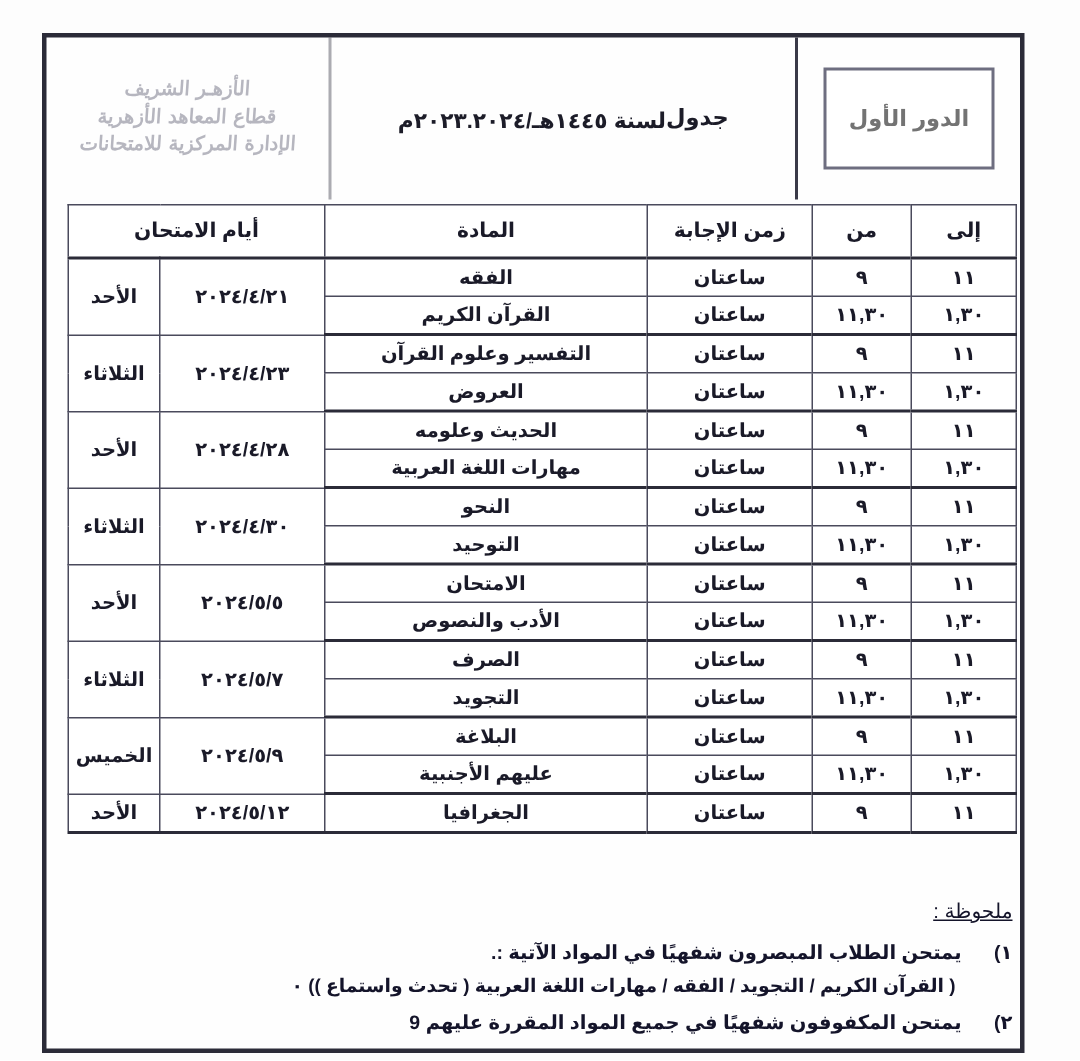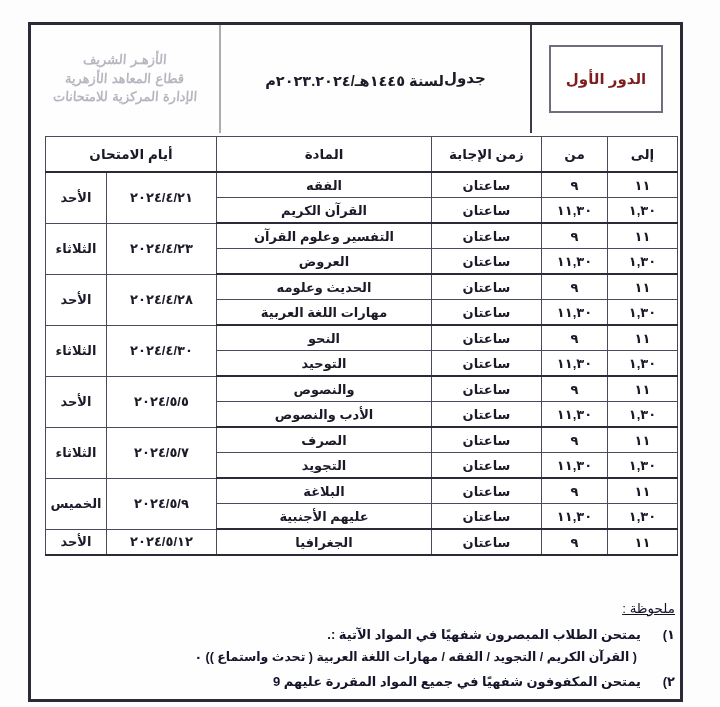--- a/index.html
+++ b/index.html
@@ -59,21 +59,21 @@
   .round-box {
     border: 2px solid #6e6e80;
     width: 110px;
     height: 64px;
     display: flex;
     align-items: center;
     justify-content: center;
     font-size: 15px;
     font-weight: bold;
     letter-spacing: -0.5px;
-    color: #7f1d1d;
+    color: #737373;
     background: #ffffff;
   }
 
   .title-cell {
     flex: 1;
     display: flex;
     flex-direction: row;
     align-items: center;
     justify-content: center;
     padding-top: 4px;
@@ -305,21 +305,21 @@
         <tr class="group-end">
           <td class="col-time">١,٣٠</td>
           <td class="col-time">١١,٣٠</td>
           <td class="col-dur">ساعتان</td>
           <td class="col-subj">التوحيد</td>
         </tr>
         <tr>
           <td class="col-time soft-bottom">١١</td>
           <td class="col-time soft-bottom">٩</td>
           <td class="col-dur soft-bottom">ساعتان</td>
-          <td class="col-subj soft-bottom">والنصوص</td>
+          <td class="col-subj soft-bottom">الامتحان</td>
           <td class="col-date" rowspan="2">٢٠٢٤/٥/٥</td>
           <td class="col-day" rowspan="2">الأحد</td>
         </tr>
         <tr class="group-end">
           <td class="col-time">١,٣٠</td>
           <td class="col-time">١١,٣٠</td>
           <td class="col-dur">ساعتان</td>
           <td class="col-subj">الأدب والنصوص</td>
         </tr>
         <tr>

